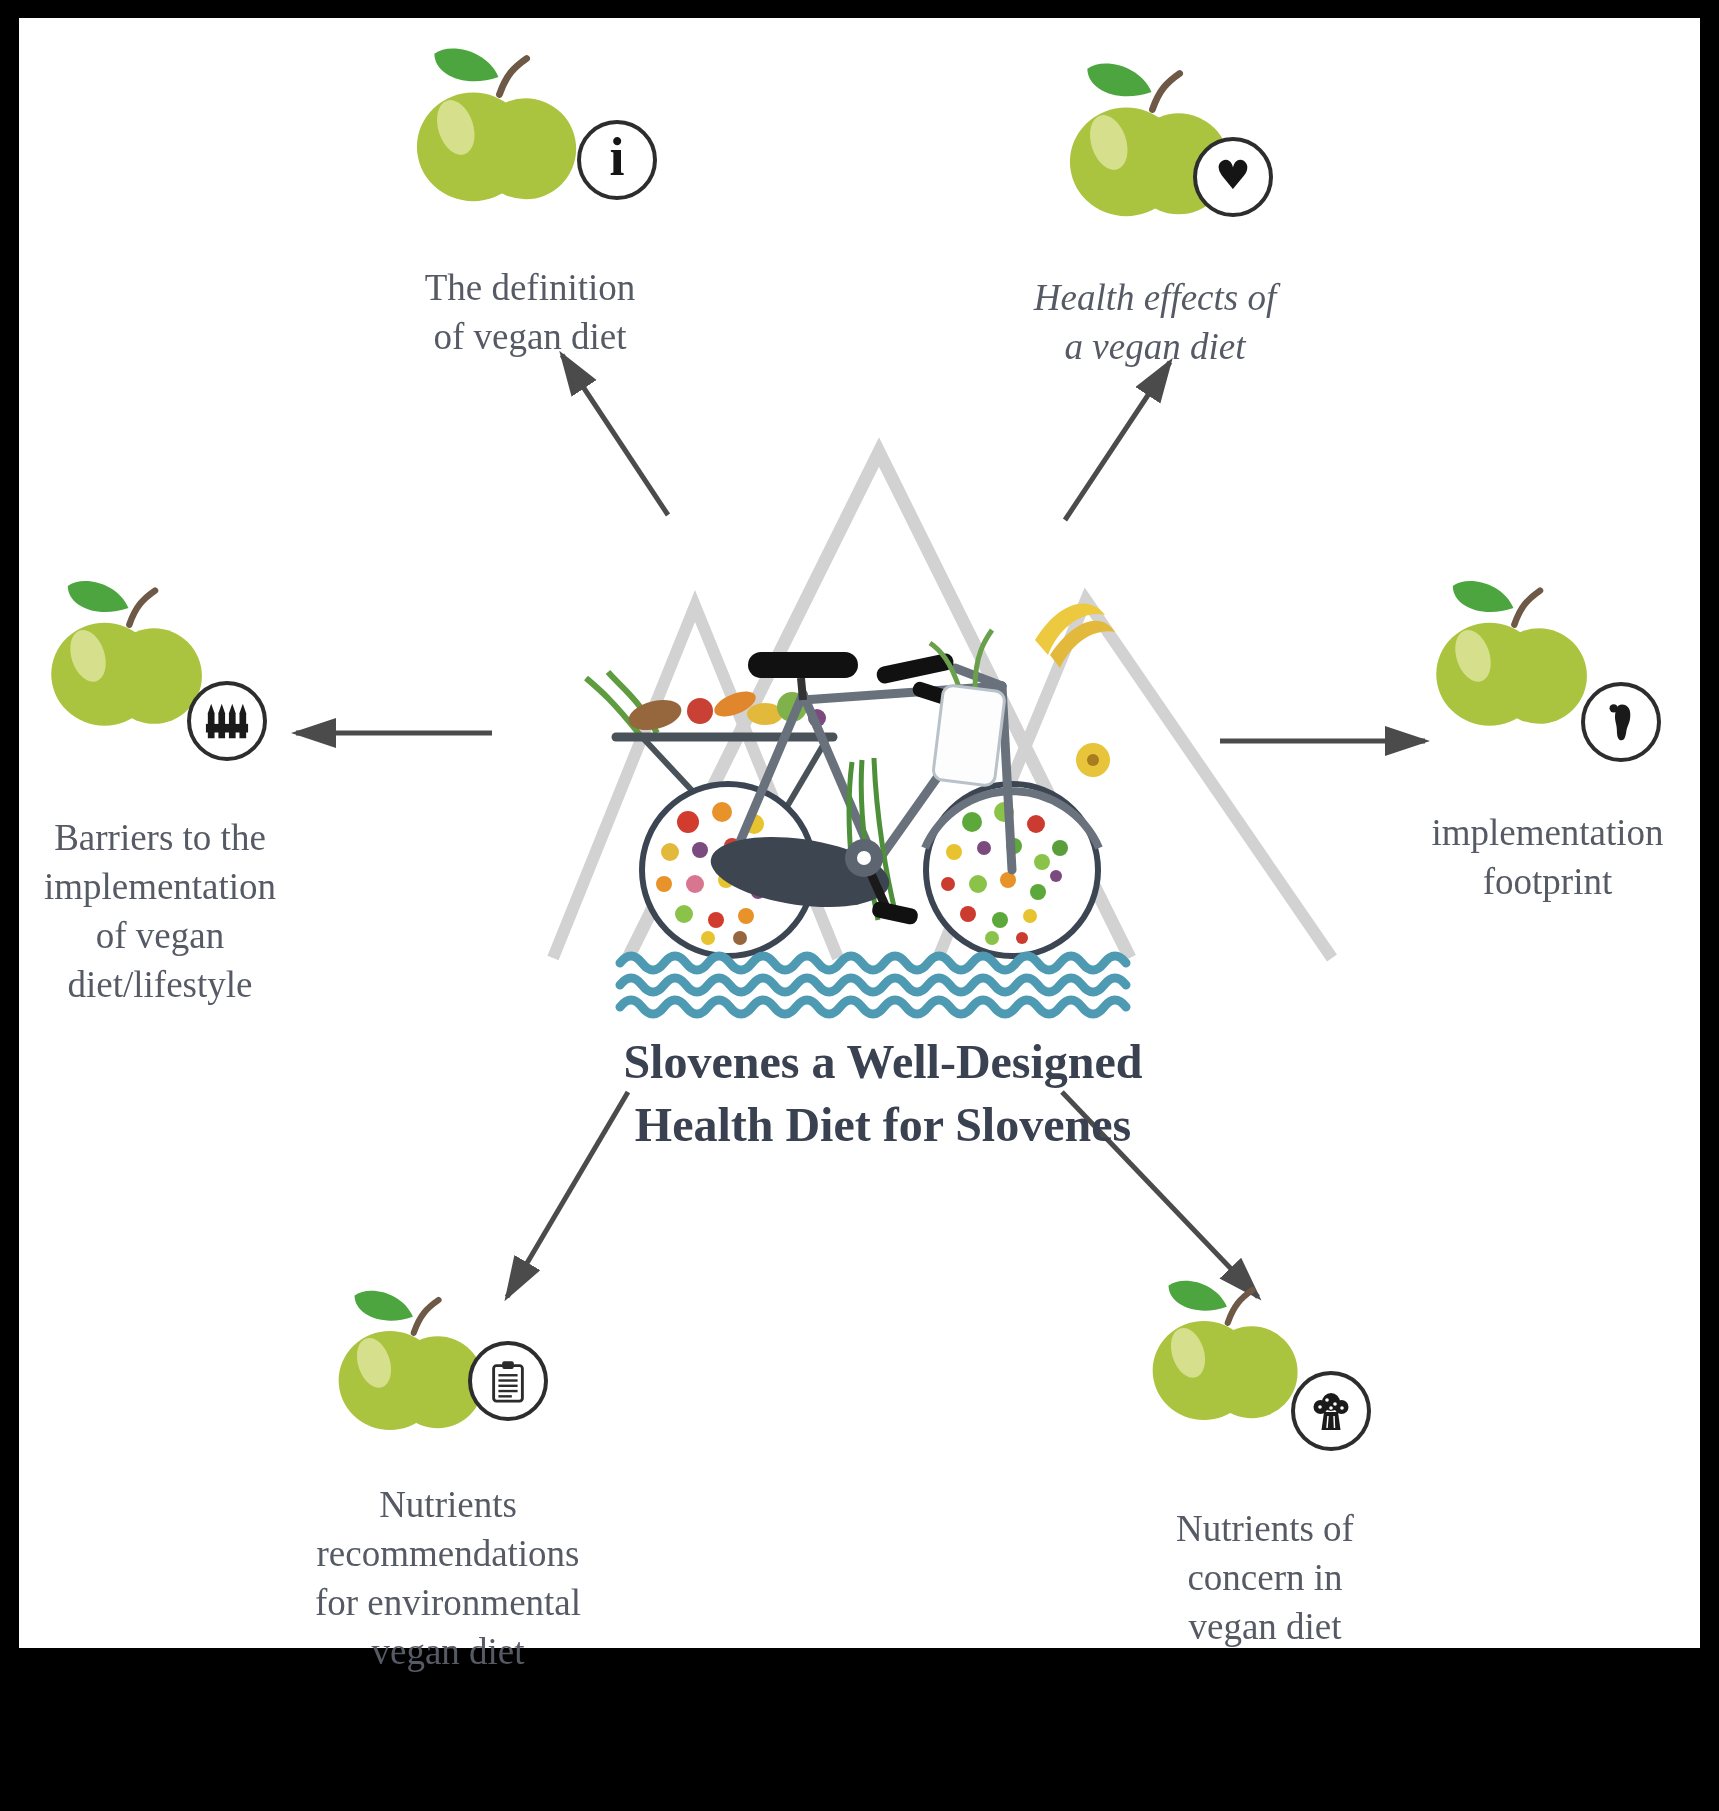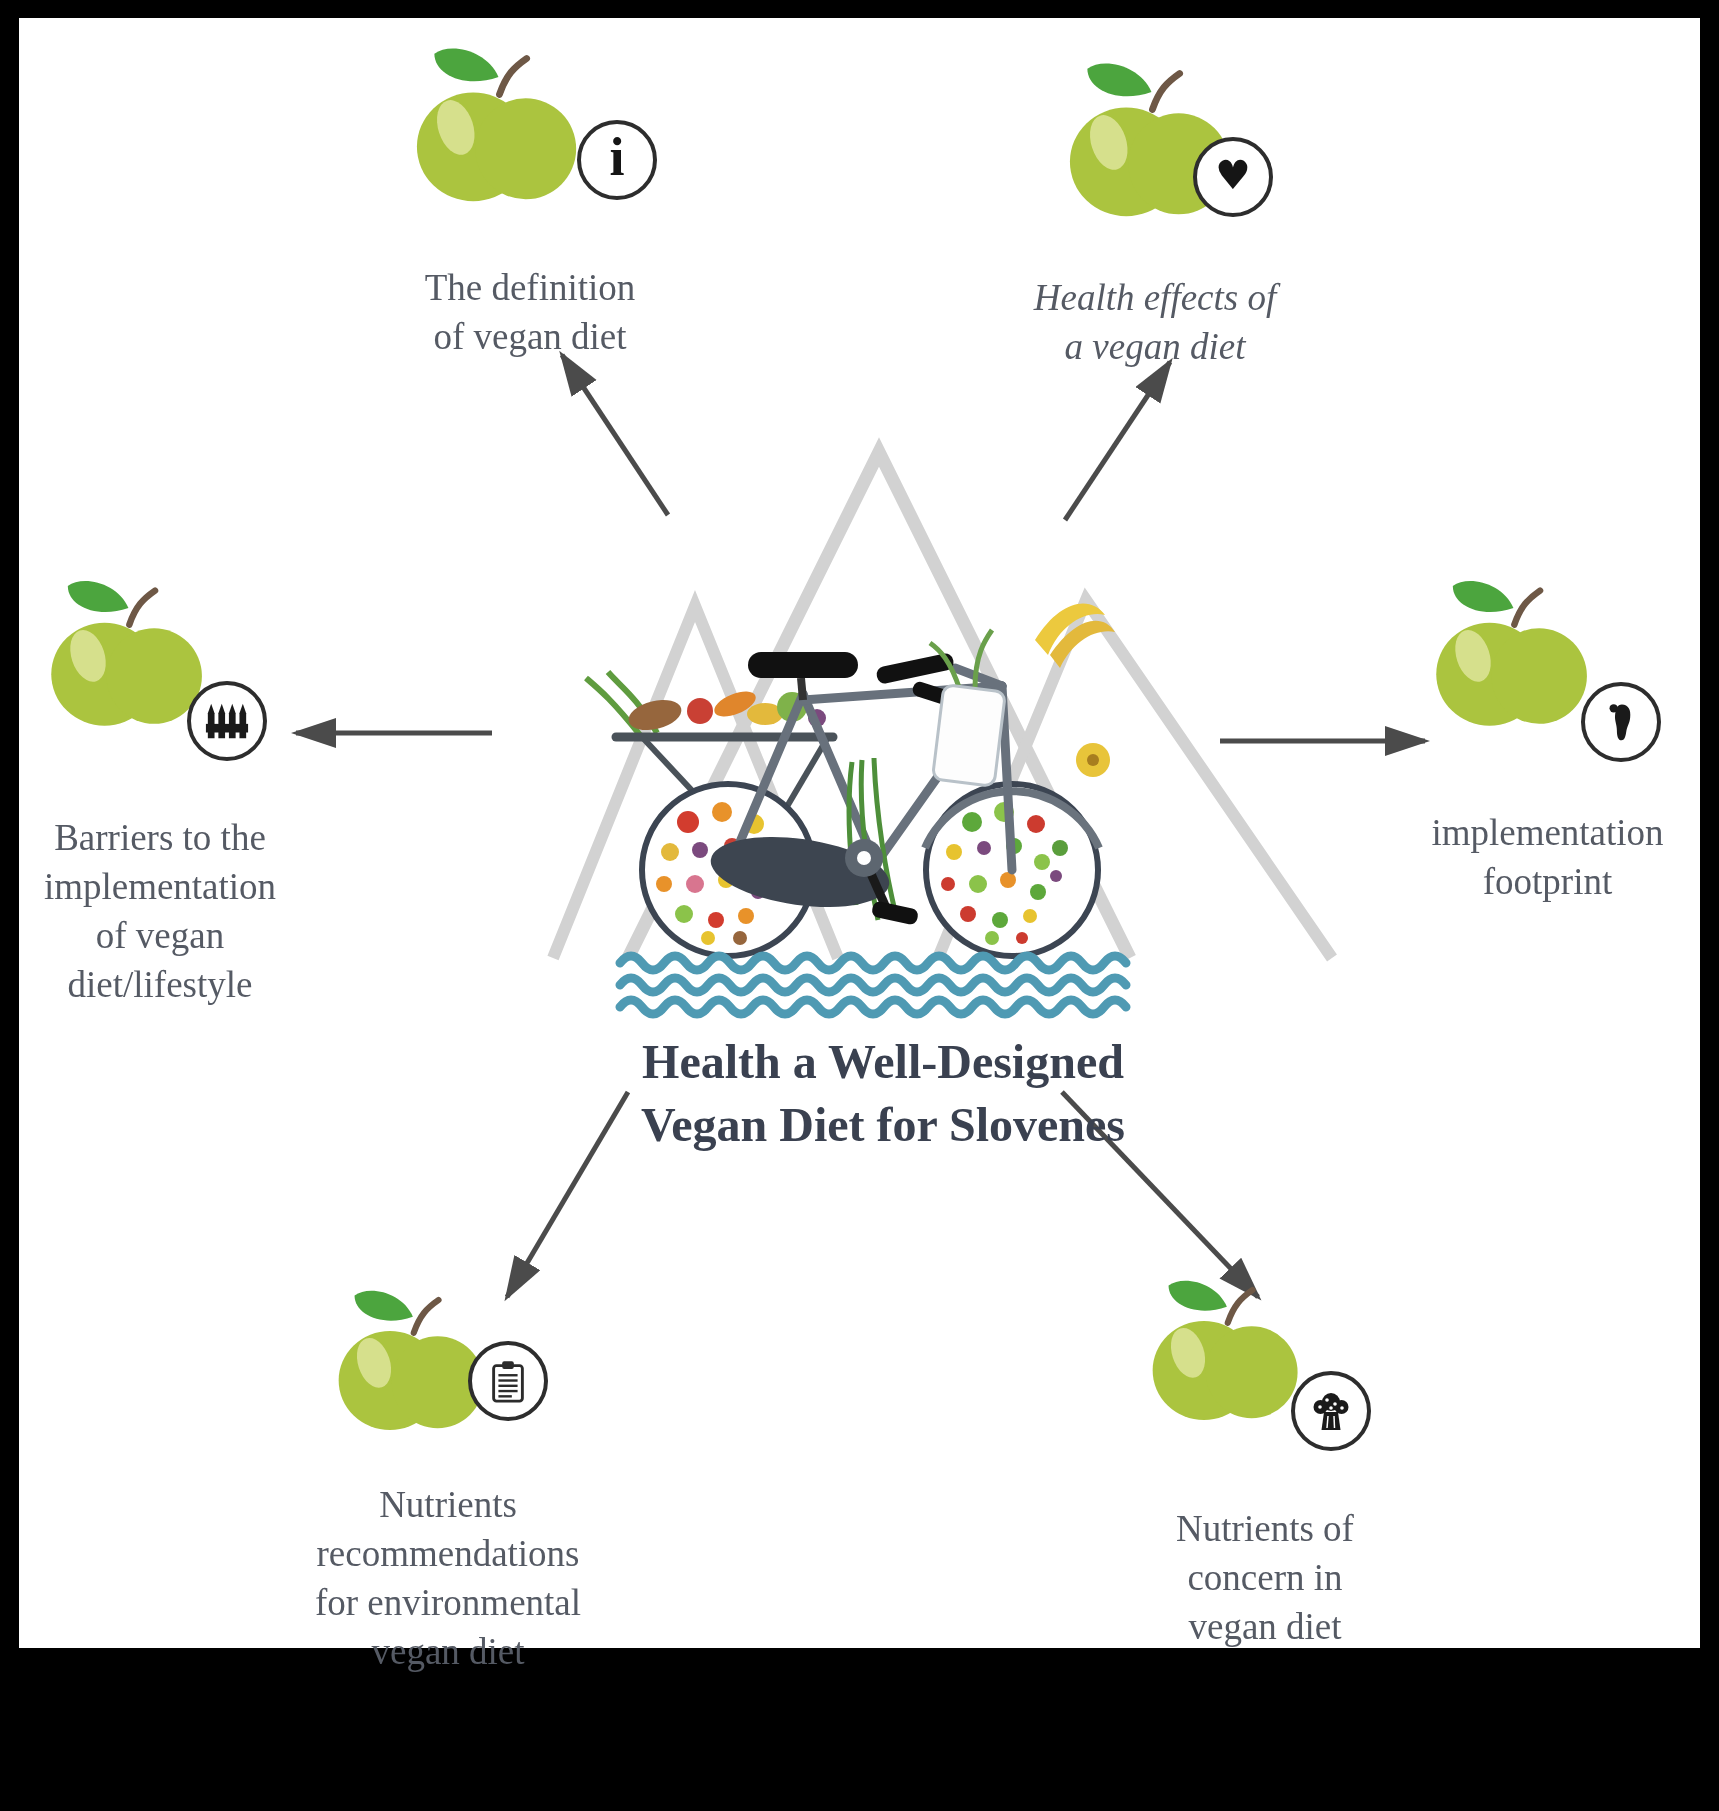--- a/index.html
+++ b/index.html
@@ -171,22 +171,22 @@
       <line x1="668" y1="515" x2="562" y2="355" marker-end="url(#ah)"></line>
       <line x1="1065" y1="520" x2="1170" y2="362" marker-end="url(#ah)"></line>
       <line x1="492" y1="733" x2="296" y2="733" marker-end="url(#ah)"></line>
       <line x1="1220" y1="741" x2="1425" y2="741" marker-end="url(#ah)"></line>
       <line x1="628" y1="1092" x2="507" y2="1297" marker-end="url(#ah)"></line>
       <line x1="1062" y1="1092" x2="1258" y2="1297" marker-end="url(#ah)"></line>
     </g>
   </svg>
 
   <div class="title">
-    <div>Health a Well-Designed</div>
-    <div>Vegan Diet for Slovenes</div>
+    <div>Slovenes a Well-Designed</div>
+    <div>Health Diet for Slovenes</div>
   </div>
 
   <div class="node" style="left:360px;top:38px;width:340px;height:300px;">
     <svg class="apple" style="left:45px;top:4px;" width="185" height="167" viewBox="0 0 190 172">
         <use href="#apple"></use>
       </svg>
     <div class="badge" style="left:217px;top:82px;">
       <span class="glyph info">i</span>
     </div>
     <div class="label" style="left:0;top:197px;width:340px;">

